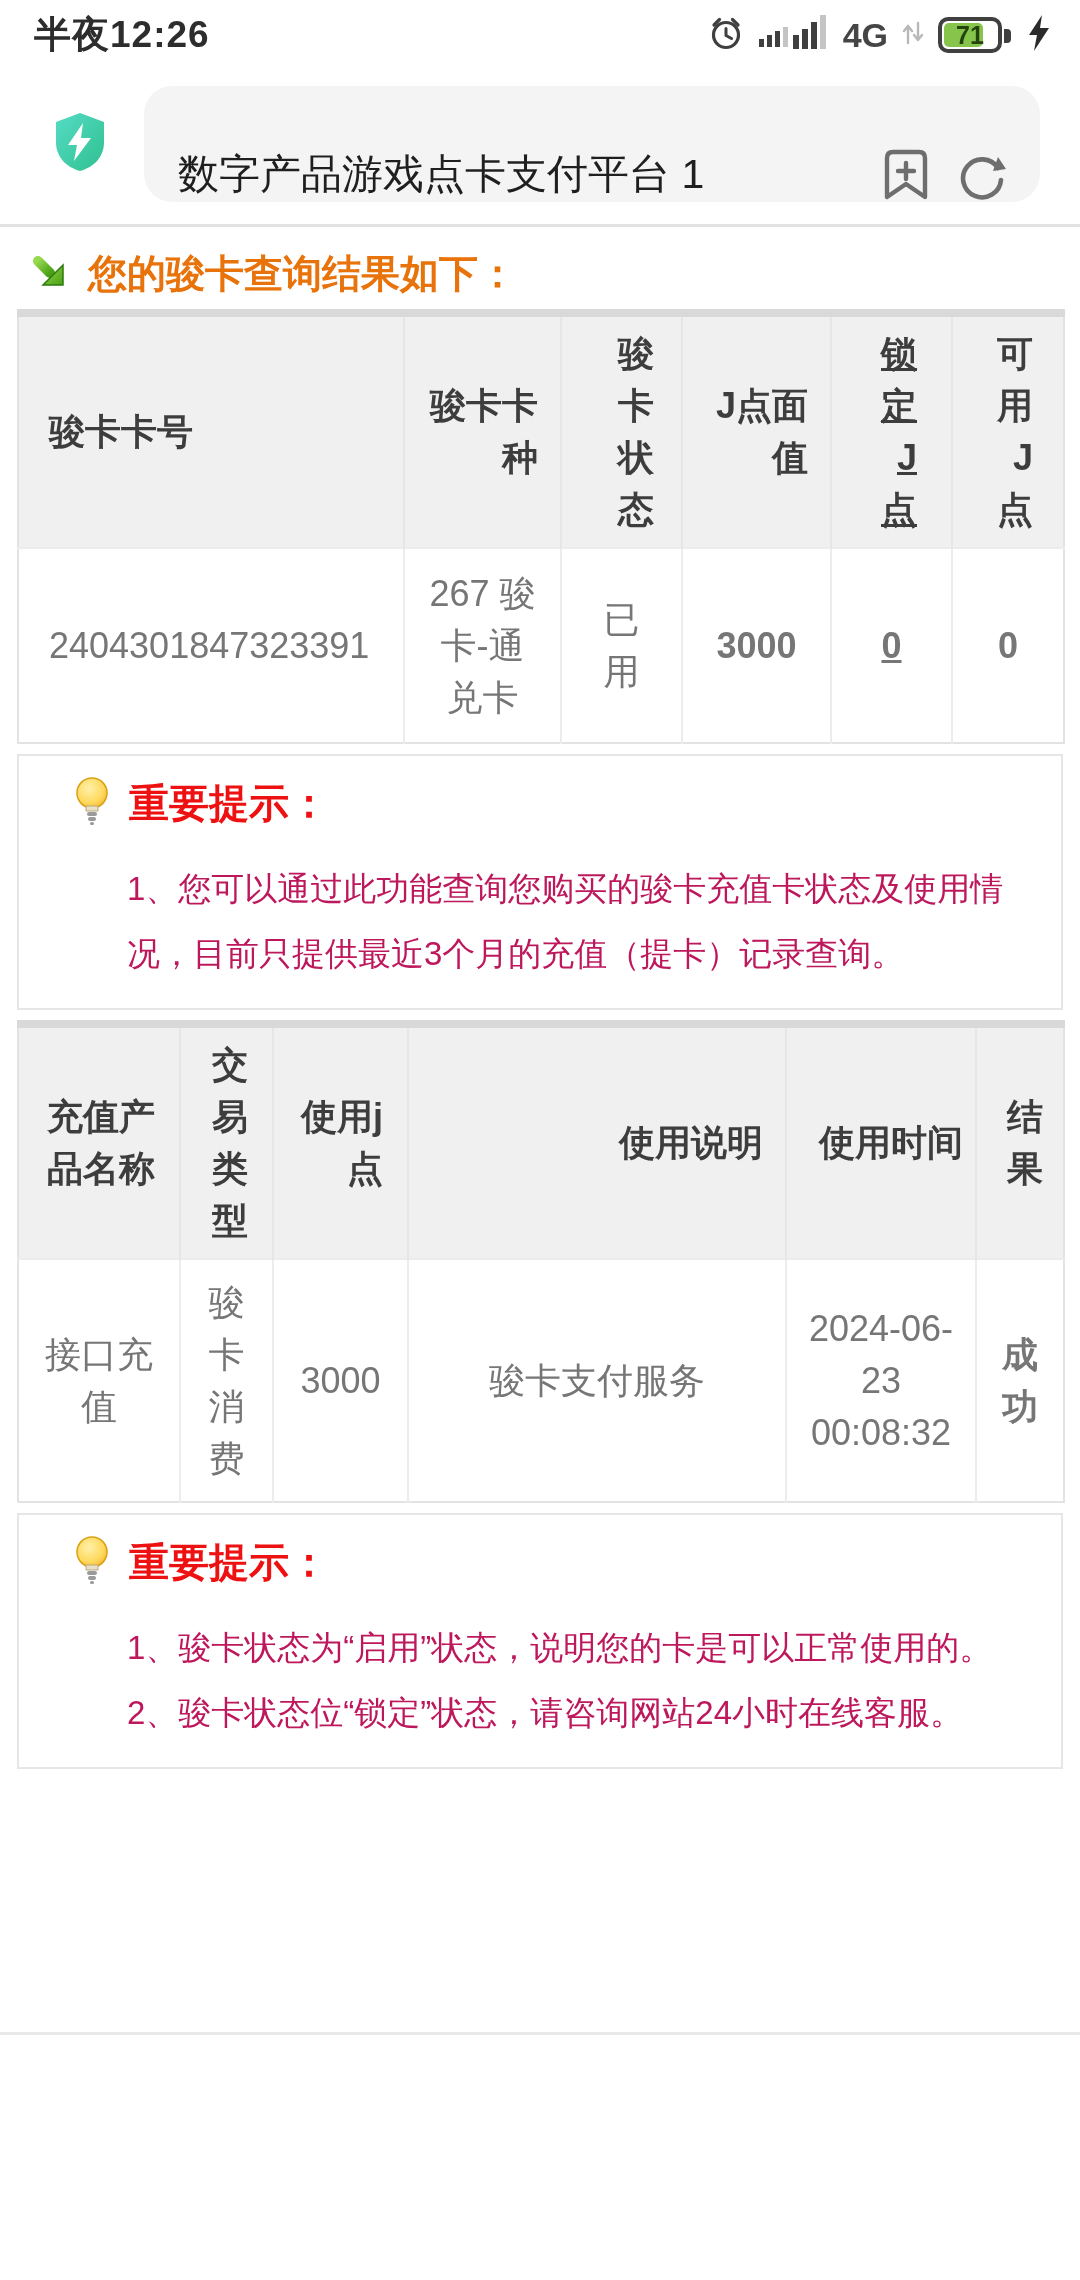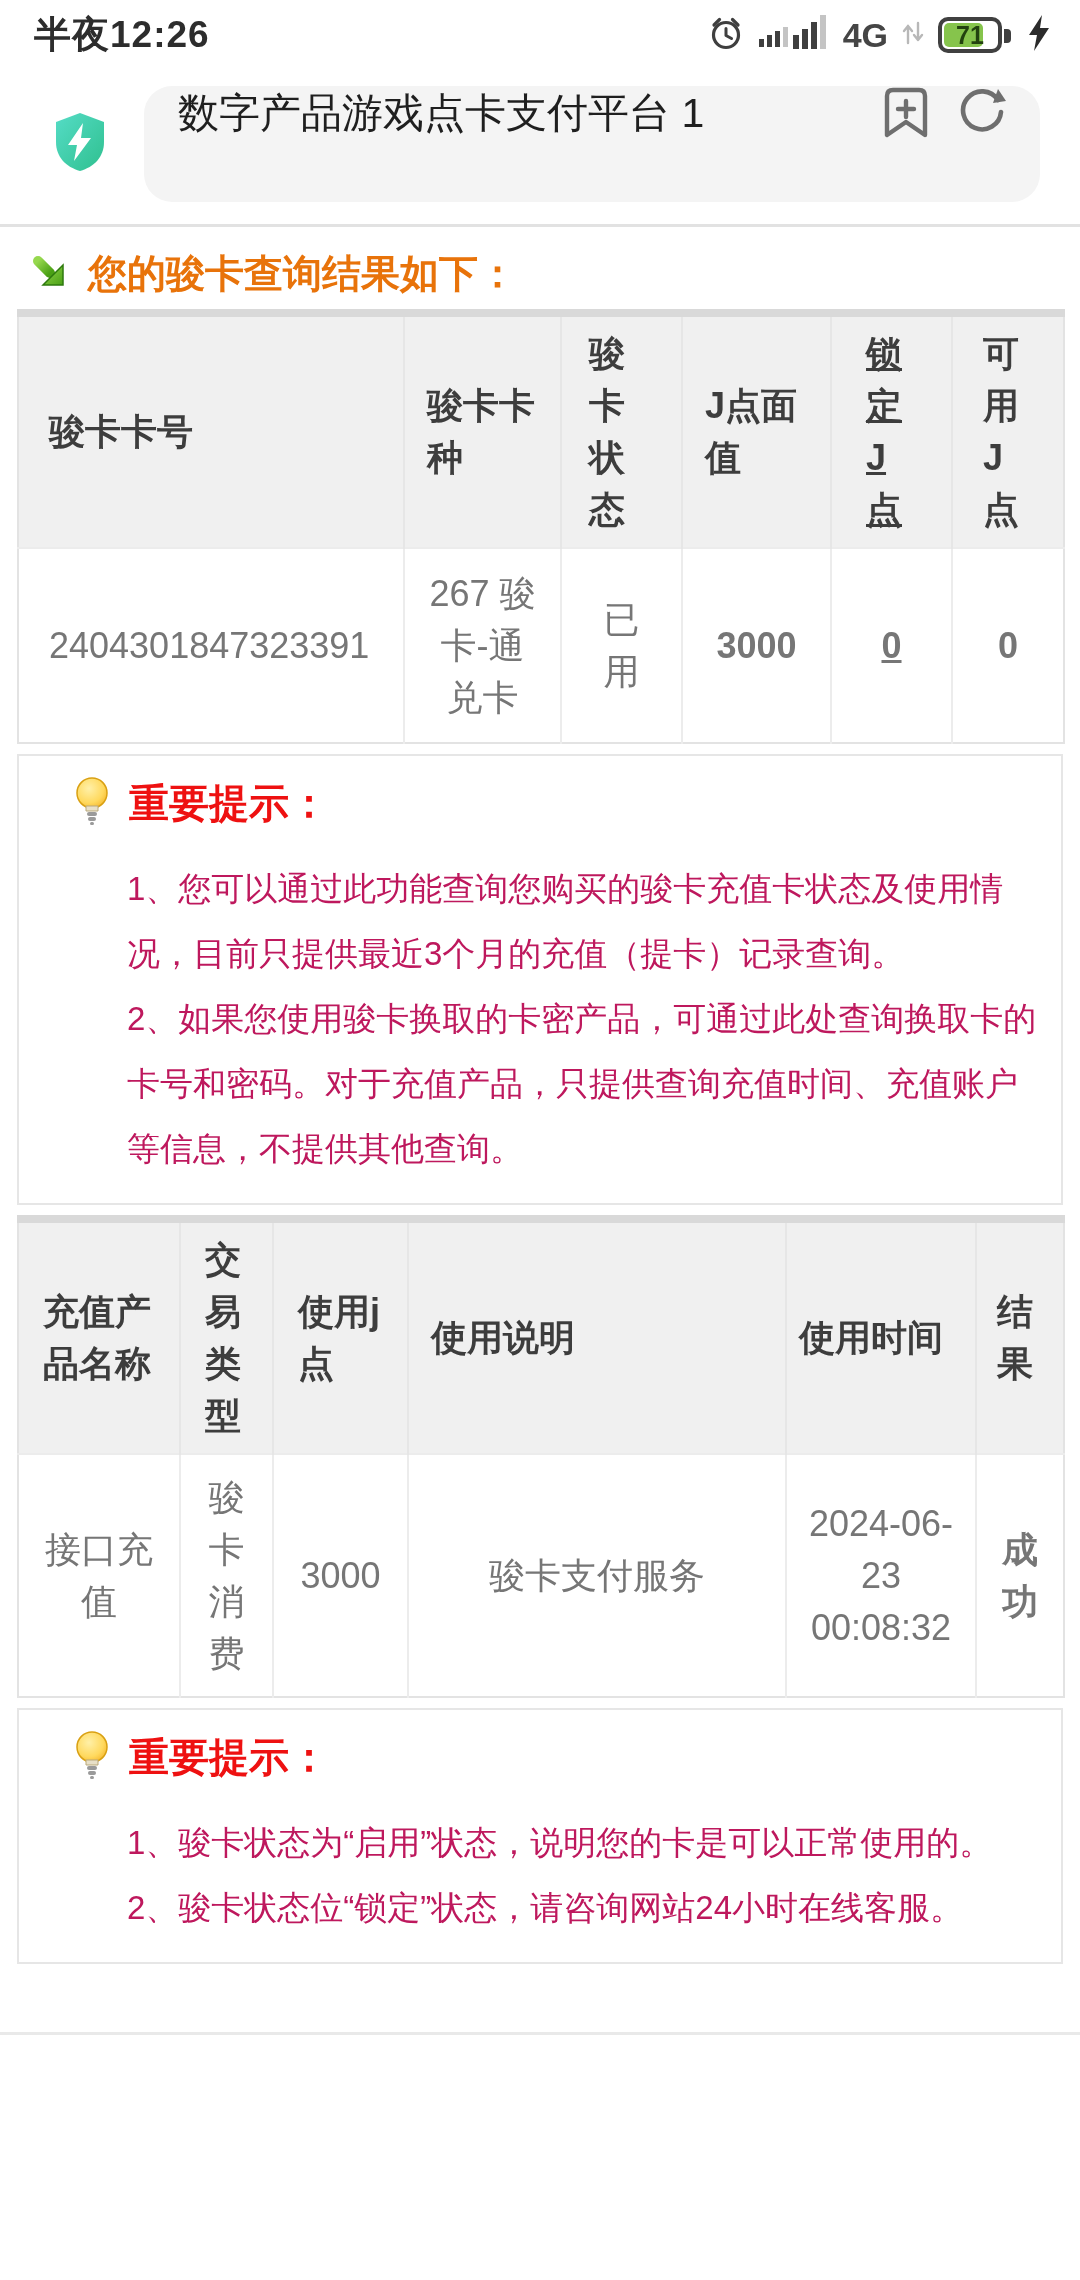--- a/index.html
+++ b/index.html
@@ -24,40 +24,40 @@
   .batt::after { content:''; position:absolute; right:-13px; top:8px; width:7px; height:14px; background:#404040; border-radius:0 4px 4px 0; }
 
   
   .address-bar {
     position:absolute; top:64px; left:0; right:0; height:160px;
     display:flex; align-items:center; padding:0 40px 0 52px; gap:36px;
     background:#ffffff;
   }
   .search-pill {
     flex:1; height:116px; background:#f4f4f4; border-radius:28px;
-    display:flex; align-items:flex-start; padding:0 34px; gap:30px;
+    display:flex; align-items:flex-end; padding:0 34px; gap:30px;
   }
   .url-text { flex:1; font-size:41px; color:#1f1f1f; white-space:nowrap; overflow:hidden; }
   .pill-btn { display:flex; align-items:center; justify-content:center; background:none; border:none; }
   .page-divider { position:absolute; top:224px; left:0; right:0; height:3px; background:#e2e2e2; }
 
   
   .page { position:absolute; top:227px; left:0; right:0; height:1805px; overflow:hidden; background:#fff; }
 
   .section-heading { display:flex; align-items:center; gap:18px; margin:22px 0 10px 30px; height:50px; }
   .heading-text { font-size:39px; font-weight:700; color:#e8730a; }
   .sh2 { margin-top:36px; }
 
   table.data-table {
     margin:10px 17px 0 17px; width:1046px; table-layout:fixed; border-collapse:collapse;
     border:2px solid #e3e3e3; border-top:8px solid #d9d9d9;
   }
   table.data-table th {
     background:#f0f0f0; font-size:36px; font-weight:700; color:#3d3d3d;
-    border-right:2px solid #e6e6e6; vertical-align:middle; text-align:left;
+    border-right:2px solid #e6e6e6; vertical-align:middle; text-align:right;
     line-height:52px; font-family:inherit;
   }
   table.data-table td {
     background:#ffffff; font-size:36px; color:#767676;
     border-right:2px solid #ececec; border-top:2px solid #ececec;
     vertical-align:middle; text-align:center; line-height:52px;
   }
   table.data-table th:last-child, table.data-table td:last-child { border-right:none; }
   .t1 .hdr { height:235px; } .t1 .row { height:195px; }
   .t2 .hdr { height:235px; } .t2 .row { height:243px; }
@@ -250,21 +250,20 @@
             <path d="M15 30 h12 v5 h-12 z" fill="#e8e0c8" stroke="#b9a87a" stroke-width="1"></path>
             <rect x="16" y="36" width="10" height="4" rx="2" fill="#9a9a9a"></rect>
             <rect x="17" y="41" width="8" height="4" rx="2" fill="#9a9a9a"></rect>
             <rect x="19" y="46" width="4" height="3" rx="1.5" fill="#9a9a9a"></rect>
           </svg>
         </span>
         <span class="notice-title-text">重要提示：</span>
       </div>
       <div class="notice-body">
         <p>1、您可以通过此功能查询您购买的骏卡充值卡状态及使用情况，目前只提供最近3个月的充值（提卡）记录查询。</p>
-        <p>2、如果您使用骏卡换取的卡密产品，可通过此处查询换取卡的卡号和密码。对于充值产品，只提供查询充值时间、充值账户等信息，不提供其他查询。</p>
       </div>
     </div>
 
 
     <table class="data-table t2">
       <colgroup>
         <col style="width:162px">
           <col style="width:93px">
           <col style="width:135px">
         <col style="width:378px">

